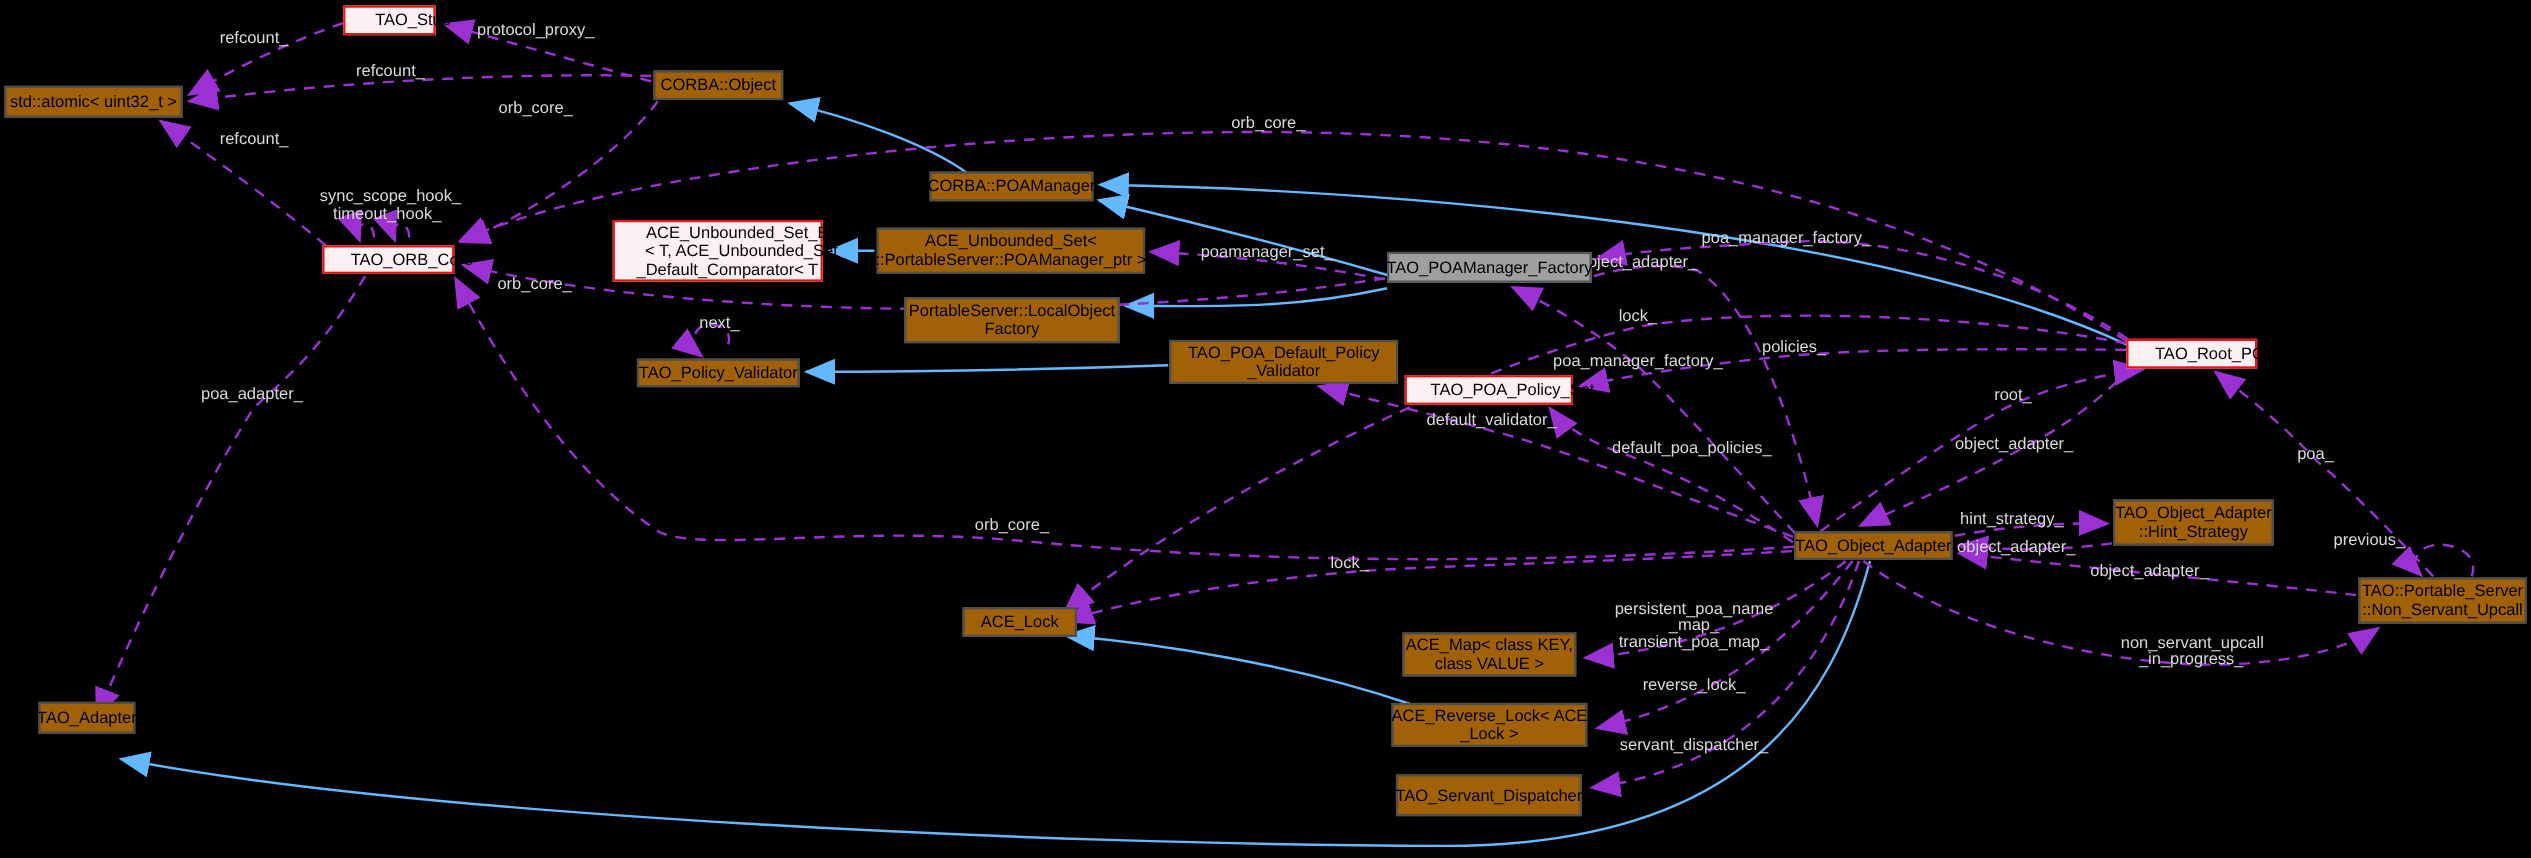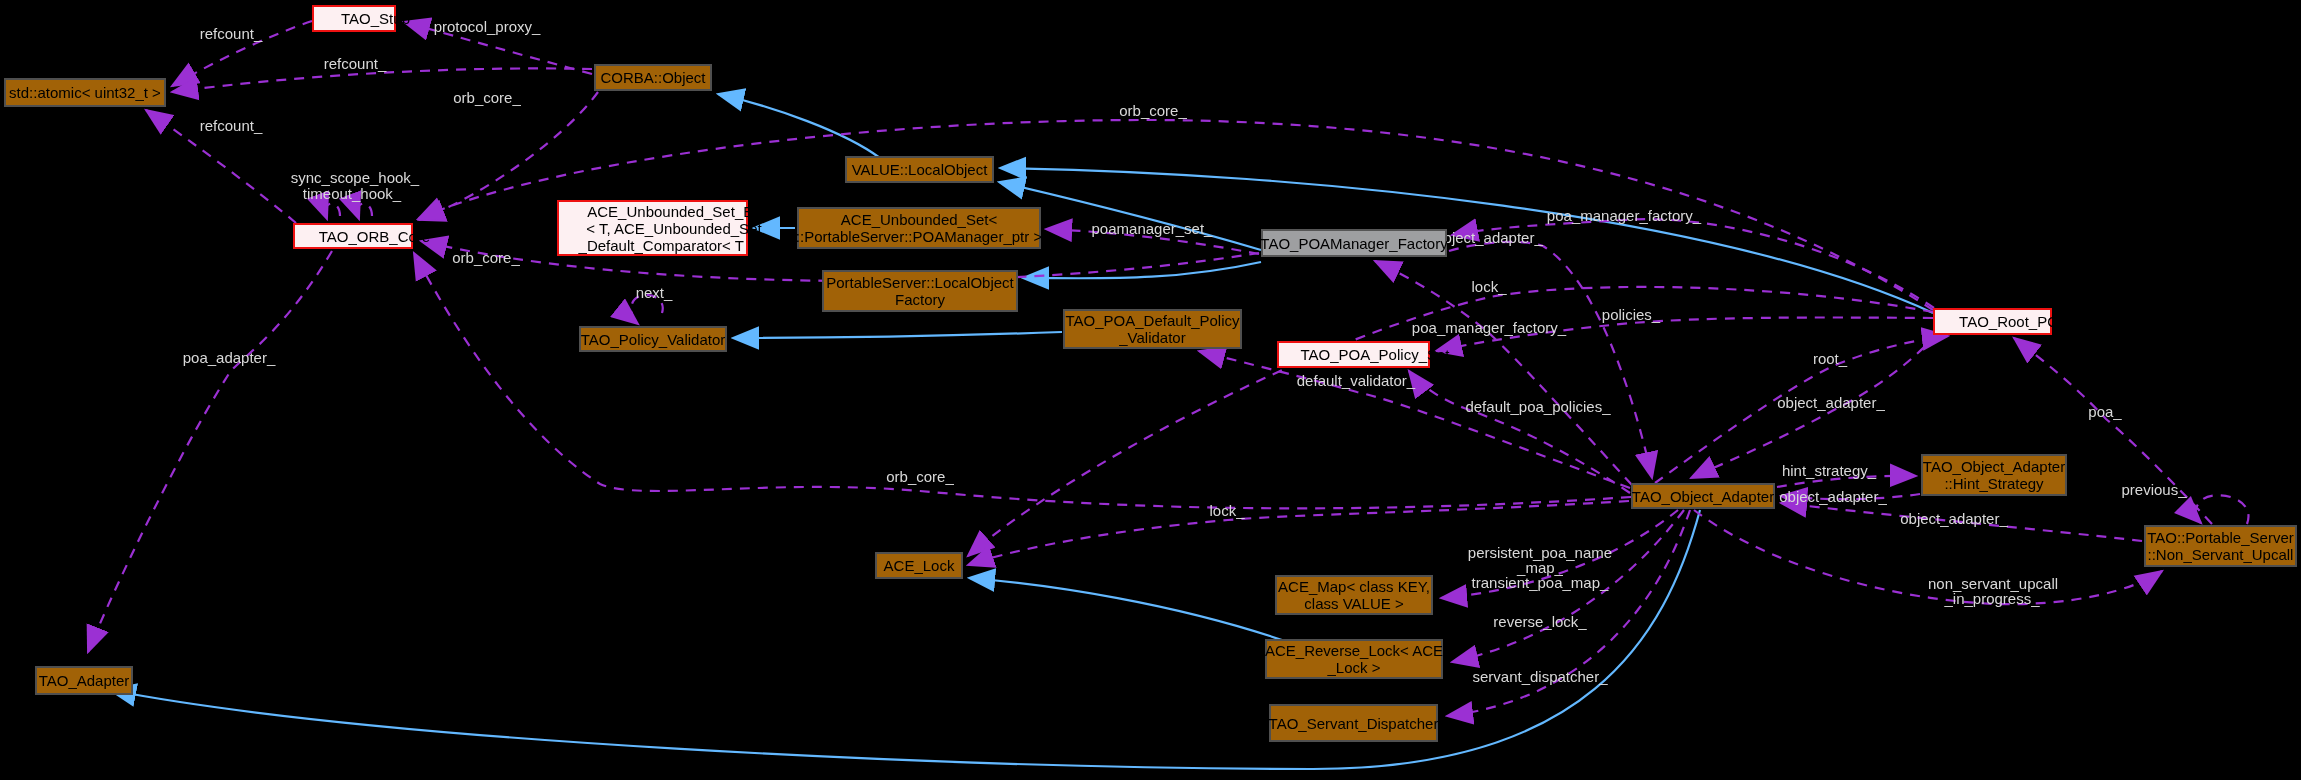--- a/index.html
+++ b/index.html
@@ -118,76 +118,76 @@
 <div class="node hl" style="left:312px;top:5px;width:84px;height:27px">
   <span>TAO_Stub</span>
 </div>
 <div class="node" style="left:4px;top:78px;width:162px;height:29px">
   <span>std::atomic&lt; uint32_t &gt;</span>
 </div>
 <div class="node" style="left:594px;top:64px;width:118px;height:27px">
   <span>CORBA::Object</span>
 </div>
 <div class="node" style="left:845px;top:156px;width:149px;height:27px">
-  <span>VALUE::LocalObject</span>
+  <span>CORBA::POAManager</span>
 </div>
 <div class="node" style="left:797px;top:207px;width:244px;height:42px">
   <span>ACE_Unbounded_Set&lt;</span>
   <span>::PortableServer::POAManager_ptr &gt;</span>
 </div>
 <div class="node hl" style="left:557px;top:200px;width:191px;height:56px">
   <span>ACE_Unbounded_Set_Ex</span>
   <span>&lt; T, ACE_Unbounded_Set</span>
   <span>_Default_Comparator&lt; T &gt; &gt;</span>
 </div>
 <div class="node" style="left:822px;top:270px;width:196px;height:42px">
   <span>PortableServer::LocalObject</span>
   <span>Factory</span>
 </div>
 <div class="node" style="left:579px;top:326px;width:148px;height:26px">
   <span>TAO_Policy_Validator</span>
 </div>
 <div class="node current" style="left:1261px;top:229px;width:186px;height:28px">
   <span>TAO_POAManager_Factory</span>
 </div>
-<div class="node" style="left:1063px;top:309px;width:179px;height:40px">
+<div class="node" style="left:1063px;top:309px;width:208px;height:40px">
   <span>TAO_POA_Default_Policy</span>
   <span>_Validator</span>
 </div>
 <div class="node hl" style="left:1277px;top:341px;width:153px;height:27px">
   <span>TAO_POA_Policy_Set</span>
 </div>
 <div class="node hl" style="left:1933px;top:308px;width:119px;height:27px">
   <span>TAO_Root_POA</span>
 </div>
 <div class="node" style="left:1631px;top:483px;width:144px;height:26px">
   <span>TAO_Object_Adapter</span>
 </div>
 <div class="node" style="left:1921px;top:454px;width:146px;height:42px">
   <span>TAO_Object_Adapter</span>
   <span>::Hint_Strategy</span>
 </div>
 <div class="node" style="left:2144px;top:525px;width:153px;height:42px">
   <span>TAO::Portable_Server</span>
   <span>::Non_Servant_Upcall</span>
 </div>
-<div class="node" style="left:875px;top:552px;width:88px;height:27px">
+<div class="node" style="left:875px;top:552px;width:104px;height:27px">
   <span>ACE_Lock</span>
 </div>
 <div class="node" style="left:1275px;top:575px;width:158px;height:40px">
   <span>ACE_Map&lt; class KEY,</span>
   <span>class VALUE &gt;</span>
 </div>
 <div class="node" style="left:1265px;top:639px;width:178px;height:40px">
   <span>ACE_Reverse_Lock&lt; ACE</span>
   <span>_Lock &gt;</span>
 </div>
 <div class="node" style="left:1269px;top:704px;width:169px;height:38px">
   <span>TAO_Servant_Dispatcher</span>
 </div>
-<div class="node" style="left:35px;top:666px;width:98px;height:29px">
+<div class="node" style="left:35px;top:638px;width:88px;height:29px">
   <span>TAO_Adapter</span>
 </div>
 <div class="node hl" style="left:293px;top:223px;width:120px;height:26px">
   <span>TAO_ORB_Core</span>
 </div>
 
 </div>
 
 </body></html>

